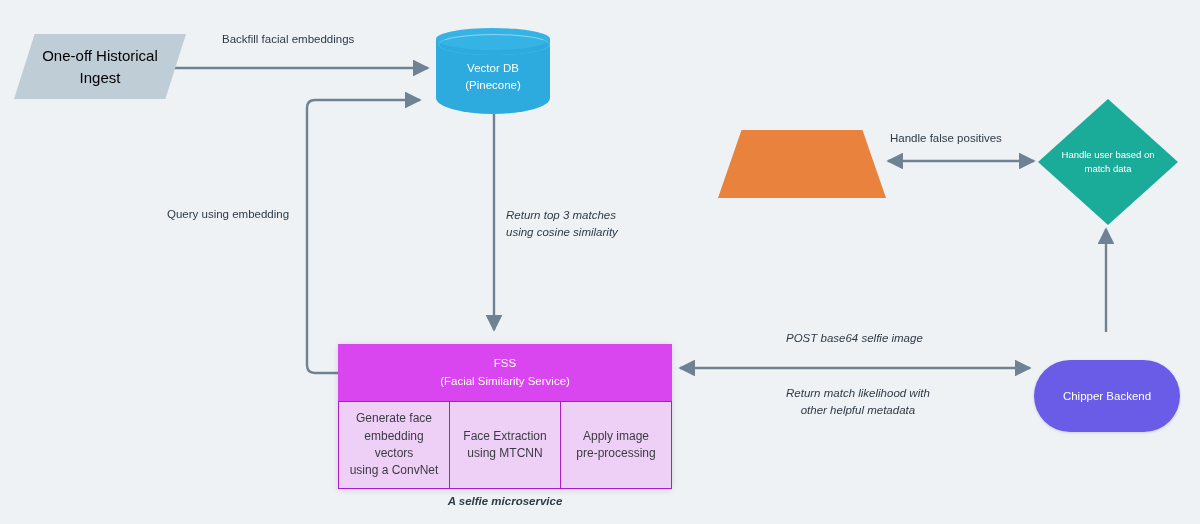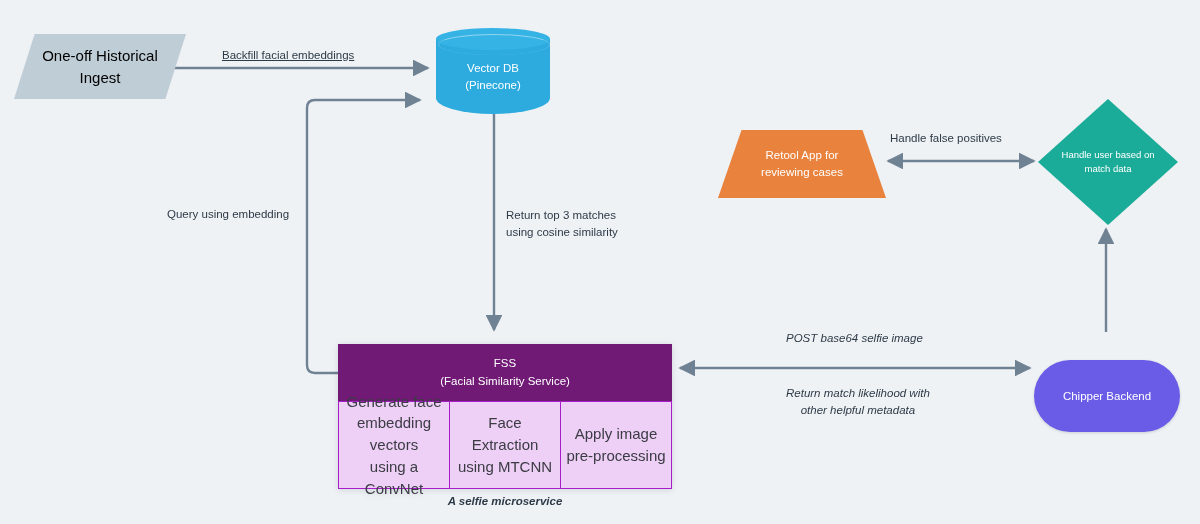--- a/index.html
+++ b/index.html
@@ -145,21 +145,21 @@
   
   #fss-node {
     position: absolute;
     left: 338px; top: 344px;
     width: 334px; height: 145px;
     box-sizing: border-box;
     filter: drop-shadow(0 1px 3px rgba(40,60,80,0.16));
   }
   #fss-header {
     height: 57px;
-    background: #701a75;
+    background: #d946ef;
     display: flex;
     align-items: center;
     justify-content: center;
     text-align: center;
   }
   #fss-header .node-label {
     color: #ffffff;
     font-size: 11.5px;
     line-height: 1.5;
     white-space: pre-line;
@@ -173,21 +173,21 @@
     gap: 1px;
   }
   .fss-sub {
     flex: 1;
     background: #eed0f6;
     display: flex;
     align-items: center;
     justify-content: center;
     text-align: center;
     color: #3b3b44;
-    font-size: 15px;
+    font-size: 12px;
     line-height: 1.45;
     white-space: pre-line;
     box-sizing: border-box;
     padding: 4px 4px;
   }
   #fss-caption {
     position: absolute;
     left: 338px; top: 495px;
     width: 334px;
     text-align: center;
@@ -200,23 +200,23 @@
   
   .edge-label {
     position: absolute;
     color: #2d3a47;
     font-size: 11.5px;
     line-height: 1.5;
     white-space: pre-line;
   }
   .edge-label.italic { font-style: italic; text-align: center; }
 
-  #label-backfill      { left: 222px; top: 47px; text-decoration: underline; }
+  #label-backfill      { left: 222px; top: 31px; }
   #label-query         { left: 167px; top: 206px; }
-  #label-return-top3   { left: 506px; top: 207px; }
+  #label-return-top3   { left: 506px; top: 207px; font-style: italic; }
   #label-false-pos     { left: 890px; top: 130px; }
   #label-post-selfie   { left: 786px; top: 330px; }
   #label-return-match  { left: 786px; top: 385px; }
 
   svg#edges {
     position: absolute;
     left: 0; top: 0;
     width: 1200px; height: 524px;
     pointer-events: none;
   }
@@ -272,22 +272,20 @@
   <div class="node" id="vectordb-node">
     <div class="cyl-body"></div>
     <div class="cyl-top"></div>
     <div class="cyl-rim"></div>
     <span class="node-label">Vector DB
 (Pinecone)</span>
   </div>
 
   <div class="node" id="retool-node">
     <div class="shape"></div>
-    <span class="node-label">Retool App for
-reviewing cases</span>
   </div>
 
   <div class="node" id="decision-node">
     <div class="shape"></div>
     <span class="node-label">Handle user based on
 match data</span>
   </div>
 
   <div class="node" id="chipper-node">
     <div class="shape"></div>

